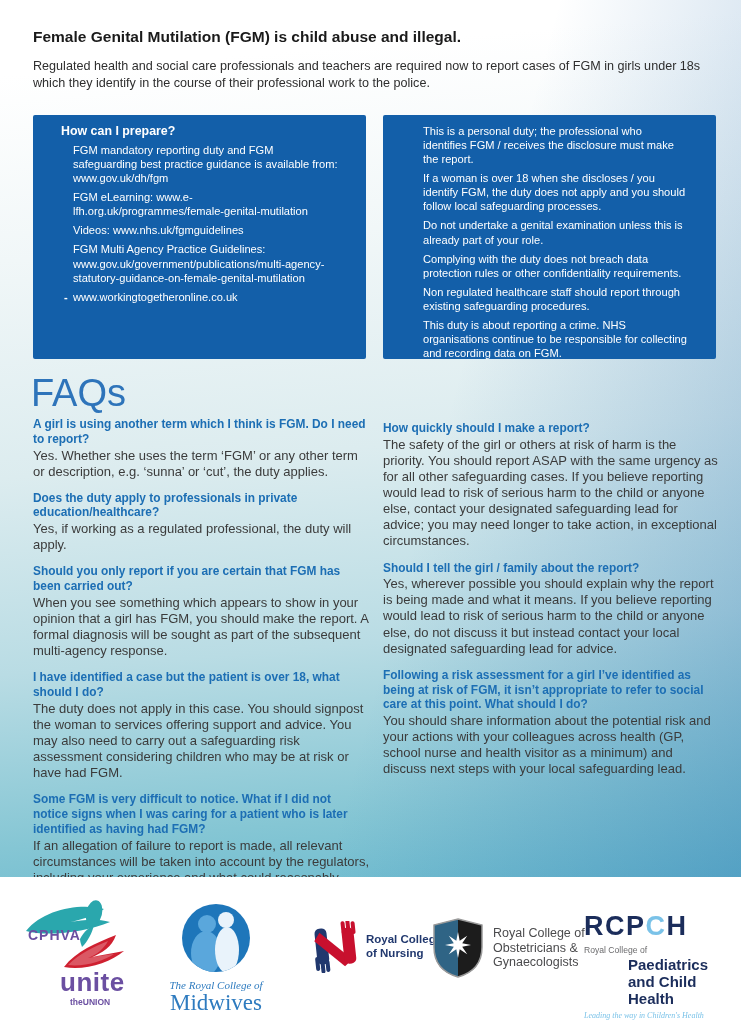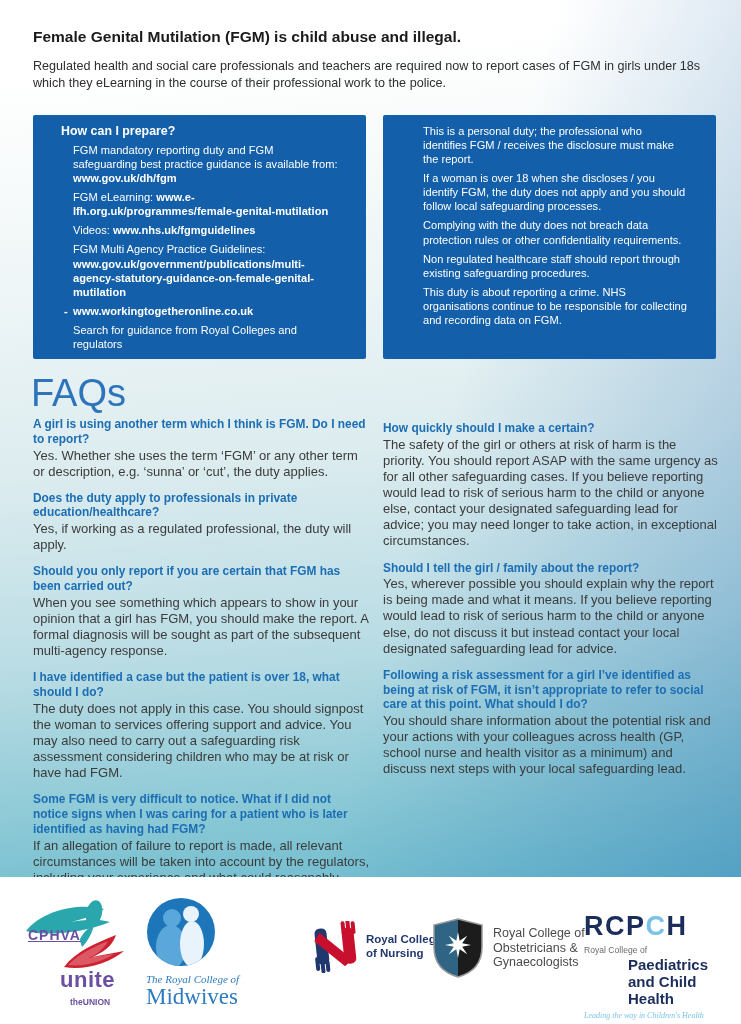--- a/index.html
+++ b/index.html
@@ -11,44 +11,44 @@
   }
   .doc-title{position:absolute;left:33px;top:28px;width:680px;font-size:15.5px;font-weight:bold;color:#1a1a1a;}
   .doc-intro{position:absolute;left:33px;top:58px;width:682px;font-size:12.6px;line-height:1.35;color:#2e2e2e;}
 
   .box{position:absolute;top:115px;width:333px;height:244px;background:#135fa9;color:#fff;
        padding:9px 28px;box-sizing:border-box;border-radius:2px;}
   .box.left{left:33px;}
   .box.right{left:383px;}
   .box-title{font-size:12.4px;font-weight:bold;margin-bottom:5px;}
   .box-item{font-size:11.1px;line-height:1.27;margin:0 0 5px 12px;position:relative;}
-  .box-item .b{font-weight:bold;}
+  .box-item .b{font-weight:normal;}
   .box-item.dash{margin-left:12px;}
   .box-item .dash-mark{position:absolute;left:-9px;top:0;font-weight:bold;}
 
   .faq-heading{position:absolute;left:31px;top:372px;font-size:38px;color:#2e74ba;letter-spacing:0px;}
   .faq-col{position:absolute;width:336px;}
   .faq-col.colL{left:33px;top:417px;}
   .faq-col.colR{left:383px;top:421px;}
   .faq{margin-bottom:11px;}
   .q{font-size:11.9px;font-weight:bold;color:#1c6eb4;line-height:1.24;}
   .a{font-size:13px;color:#3b3b3b;line-height:1.24;margin-top:1px;}
 
   .footer{position:absolute;left:0;top:877px;width:741px;height:147px;background:#ffffff;}
   .logo{position:absolute;}
 
   
   .logo.cphva{left:22px;top:18px;width:120px;height:116px;}
   .cphva-svg{position:absolute;left:0;top:0;}
-  .cphva-top{position:absolute;left:6px;top:32px;font-size:14px;font-weight:bold;color:#6b4fa1;letter-spacing:1px;text-decoration:underline;}
-  .cphva-main{position:absolute;left:38px;top:72px;font-size:22px;color:#6b4fa1;font-weight:bold;letter-spacing:0.5px;}
+  .cphva-top{position:absolute;left:6px;top:32px;font-size:14px;font-weight:bold;color:#6b4fa1;letter-spacing:1px;}
+  .cphva-main{position:absolute;left:38px;top:72px;font-size:26px;color:#6b4fa1;font-weight:bold;letter-spacing:0.5px;}
   .cphva-sub{position:absolute;left:48px;top:102px;font-size:8.5px;font-weight:bold;color:#6b4fa1;}
 
   
-  .logo.rcm{left:146px;top:20px;width:140px;text-align:left;}
+  .logo.rcm{left:146px;top:26px;width:140px;text-align:center;}
   .rcm-script{font-family:"Liberation Serif",serif;font-style:italic;font-size:11px;color:#2e7bbf;margin-top:2px;}
   .rcm-title{font-family:"Liberation Serif",serif;font-size:23px;color:#2e7bbf;margin-top:-1px;}
 
   
   .logo.rcn{left:313px;top:44px;display:flex;align-items:center;gap:7px;}
   .rcn-text{font-size:11.5px;font-weight:bold;color:#21386e;line-height:1.2;}
 
   
   .logo.rcog{left:432px;top:40px;display:flex;align-items:center;gap:9px;}
   .rcog-text{font-size:12.5px;color:#4b4b4d;line-height:1.18;}
@@ -60,38 +60,38 @@
   .rcpch-l1{font-size:8.6px;color:#6b6b6d;margin-top:5px;}
   .rcpch-l2{font-size:15px;font-weight:bold;color:#1b2d5b;margin-top:1px;padding-left:44px;}
   .rcpch-tag{font-size:8px;font-style:italic;color:#7ac2e8;margin-top:4px;font-family:"Liberation Serif",serif;}
 </style>
 </head>
 <body>
 
 <div class="page">
 
   <div class="doc-title">Female Genital Mutilation (FGM) is child abuse and illegal.</div>
-  <div class="doc-intro">Regulated health and social care professionals and teachers are required now to report cases of FGM in girls under 18s which they eLearning in the course of their professional work to the police.</div>
+  <div class="doc-intro">Regulated health and social care professionals and teachers are required now to report cases of FGM in girls under 18s which they identify in the course of their professional work to the police.</div>
 
   <div class="box left">
     <div class="box-title">How can I prepare?</div>
     <div>
         <div class="box-item"><span>FGM mandatory reporting duty and FGM safeguarding best practice guidance is available from: </span><span class="b">www.gov.uk/dh/fgm</span></div>
         <div class="box-item"><span>FGM eLearning: </span><span class="b">www.e-lfh.org.uk/programmes/female-genital-mutilation</span></div>
         <div class="box-item"><span>Videos: </span><span class="b">www.nhs.uk/fgmguidelines</span></div>
         <div class="box-item"><span>FGM Multi Agency Practice Guidelines: </span><span class="b">www.gov.uk/government/publications/multi-agency-statutory-guidance-on-female-genital-mutilation</span></div>
         <div class="box-item dash"><span class="dash-mark">-</span><span class="b">www.workingtogetheronline.co.uk</span></div>
-        <div class="box-item"><span>Search for guidance from Royal Colleges and regulators</span></div>
       </div>
   </div>
 
   <div class="box right">
     <div>
         <div class="box-item">This is a personal duty; the professional who identifies FGM / receives the disclosure must make the report.</div>
         <div class="box-item">If a woman is over 18 when she discloses / you identify FGM, the duty does not apply and you should follow local safeguarding processes.</div>
+        <div class="box-item">Do not undertake a genital examination unless this is already part of your role.</div>
         <div class="box-item">Complying with the duty does not breach data protection rules or other confidentiality requirements.</div>
         <div class="box-item">Non regulated healthcare staff should report through existing safeguarding procedures.</div>
         <div class="box-item">This duty is about reporting a crime. NHS organisations continue to be responsible for collecting and recording data on FGM.</div>
       </div>
   </div>
 
   <div class="faq-heading">FAQs</div>
   <div class="faq-col colL">
       <div class="faq">
         <div class="q">A girl is using another term which I think is FGM. Do I need to report?</div>
@@ -109,21 +109,21 @@
         <div class="q">I have identified a case but the patient is over 18, what should I do?</div>
         <div class="a">The duty does not apply in this case. You should signpost the woman to services offering support and advice. You may also need to carry out a safeguarding risk assessment considering children who may be at risk or have had FGM.</div>
       </div>
       <div class="faq">
         <div class="q">Some FGM is very difficult to notice. What if I did not notice signs when I was caring for a patient who is later identified as having had FGM?</div>
         <div class="a">If an allegation of failure to report is made, all relevant circumstances will be taken into account by the regulators, including your experience and what could reasonably have been expected.</div>
       </div>
     </div>
   <div class="faq-col colR">
       <div class="faq">
-        <div class="q">How quickly should I make a certain?</div>
+        <div class="q">How quickly should I make a report?</div>
         <div class="a">The safety of the girl or others at risk of harm is the priority. You should report ASAP with the same urgency as for all other safeguarding cases. If you believe reporting would lead to risk of serious harm to the child or anyone else, contact your designated safeguarding lead for advice; you may need longer to take action, in exceptional circumstances.</div>
       </div>
       <div class="faq">
         <div class="q">Should I tell the girl / family about the report?</div>
         <div class="a">Yes, wherever possible you should explain why the report is being made and what it means. If you believe reporting would lead to risk of serious harm to the child or anyone else, do not discuss it but instead contact your local designated safeguarding lead for advice.</div>
       </div>
       <div class="faq">
         <div class="q">Following a risk assessment for a girl I’ve identified as being at risk of FGM, it isn’t appropriate to refer to social care at this point. What should I do?</div>
         <div class="a">You should share information about the potential risk and your actions with your colleagues across health (GP, school nurse and health visitor as a minimum) and discuss next steps with your local safeguarding lead.</div>
       </div>

